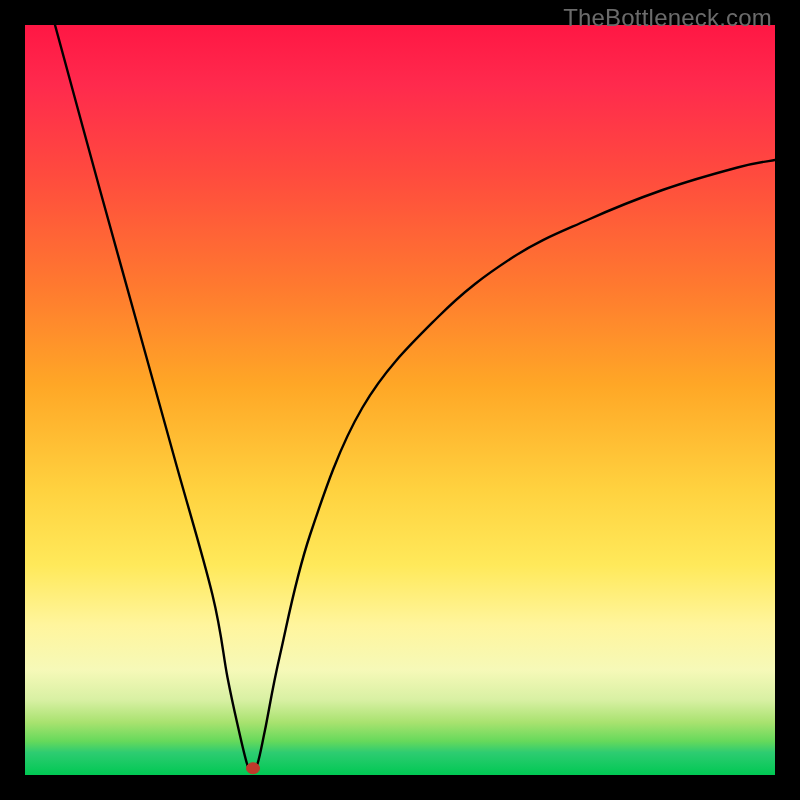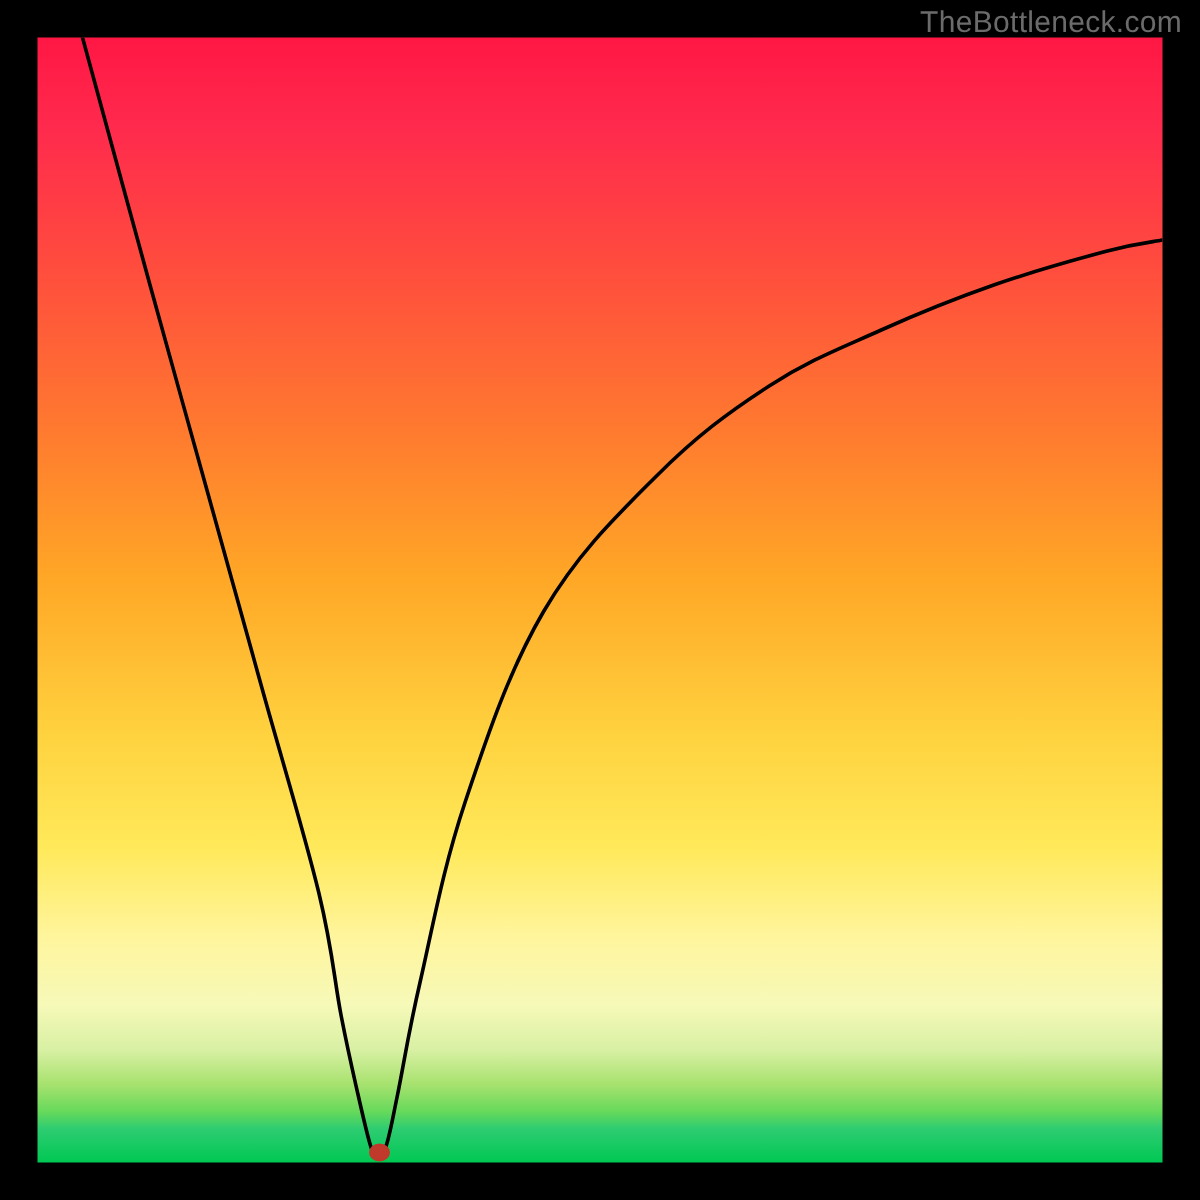--- a/index.html
+++ b/index.html
@@ -47,23 +47,23 @@
   .curve-svg {
     position: absolute;
     top: 0;
     left: 0;
     width: 750px;
     height: 750px;
   }
   .watermark {
     position: absolute;
     top: 4px;
-    right: 12px;
+    right: 28px;
     color: #6b6b6b;
-    font-size: 20px;
+    font-size: 24px;
     font-weight: 500;
     letter-spacing: 0.2px;
     user-select: none;
   }
 </style>
 </head>
 <body>
 
 <div class="frame">
   <div class="plot-area">

